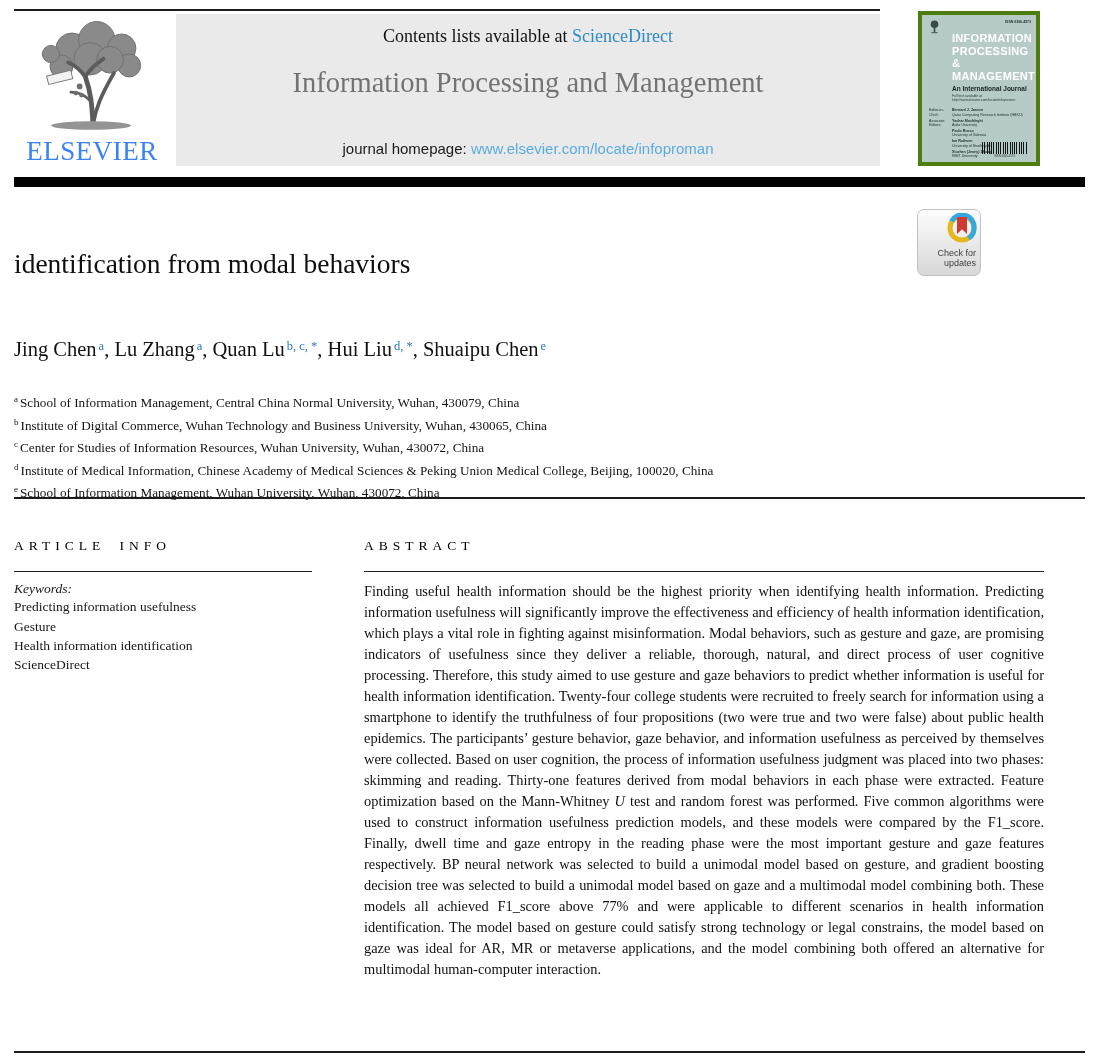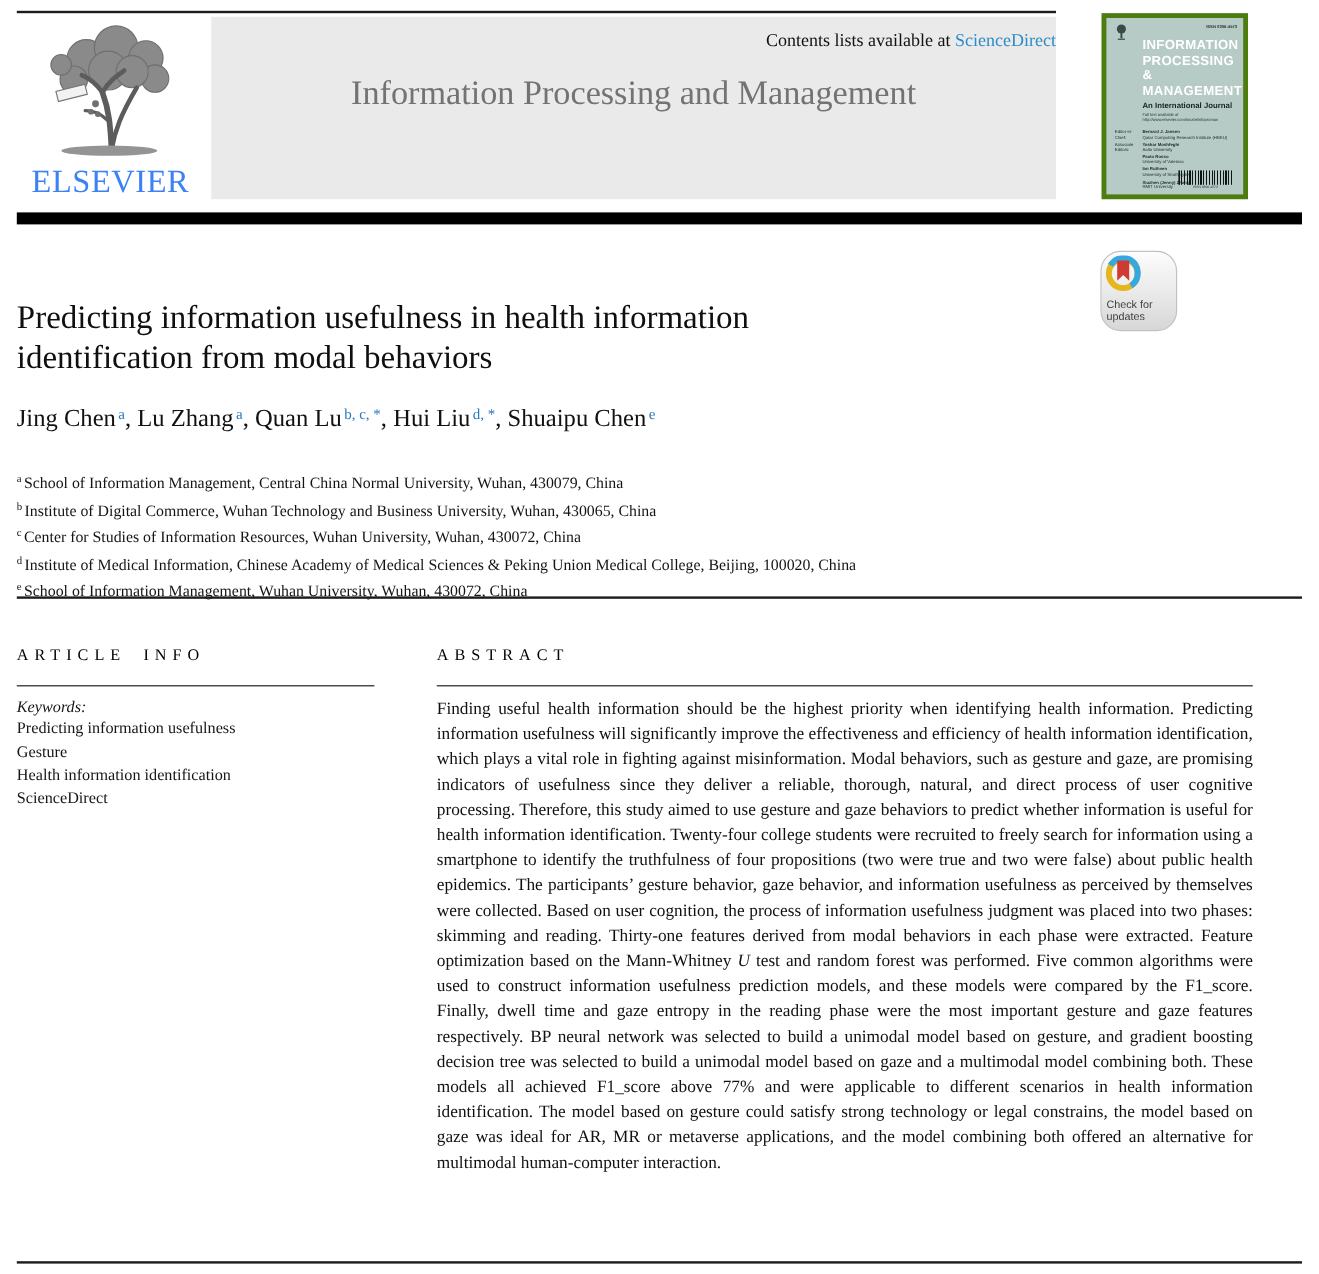--- a/index.html
+++ b/index.html
@@ -15,21 +15,21 @@
   #logo-block { position:absolute; left:16px; top:16px; width:152px; height:154px; text-align:center; }
   #logo-tree { display:block; margin:0 auto; }
   #elsevier-wordmark {
     display:block; margin-top:2px; font-size:27px; letter-spacing:.5px;
     color:#3b82f6; font-family:"Liberation Serif", serif;
   }
   #header-box {
     position:absolute; left:176px; top:14px; width:704px; height:152px;
     background:#EAEAEA; text-align:center;
   }
-  #contents-line { margin-top:12px; font-size:15px; color:#111;text-align:right; }
+  #contents-line { margin-top:12px; font-size:18px; color:#111; }
   .link-blue { color:#2E8BC7; }
   #journal-title { margin-top:20px; font-size:28.5px; color:#737373; }
   #homepage-line {
     position:absolute; left:0; right:0; bottom:9px;
     font-family:"Liberation Sans", sans-serif; font-size:15px; color:#1a1a1a;
   }
   .url-blue { color:#5AACDF; }
 
   
   #journal-cover {
@@ -51,22 +51,22 @@
     position:absolute; right:9px; bottom:8px; width:45px; height:12px;
     background:repeating-linear-gradient(90deg,#101513 0 1px,transparent 1px 2.3px);
   }
   #barcode-caption { position:absolute; right:9px; bottom:4px; width:45px; font-size:2.8px; text-align:center; color:#22302d; }
 
   #black-bar { left:14px; top:177px; width:1071px; height:10px; background:#000; position:absolute; }
 
   
   #check-badge {
     position:absolute; left:917px; top:209px; width:64px; height:67px;
-    background:linear-gradient(#fdfdfd,#d7d7d7); border:1px solid #c2c2c2; border-radius:17px;
-    text-align:left; cursor:pointer;
+    background:linear-gradient(#fdfdfd,#d7d7d7); border:1px solid #c2c2c2; border-radius:7px;
+    text-align:right; cursor:pointer;
   }
   #check-badge svg { margin-top:3px; }
   #check-badge-label {
     display:block; width:54px; margin:-1px auto 0;
     font-family:"Liberation Sans", sans-serif; font-size:9px; line-height:10px; color:#3f3f3f;
   }
 
   
   #article-title { position:absolute; left:14px; top:247px; font-size:27.5px; line-height:34px; color:#0f0f0f; }
   #authors-line { position:absolute; left:14px; top:338px; font-size:20.5px; color:#111; }
@@ -126,20 +126,23 @@
         <circle cx="54" cy="81" r="2.5" fill="#6f6f6f"></circle>
     </svg>
     <span id="elsevier-wordmark">ELSEVIER</span>
   </div>
 
   <div id="header-box">
     <div id="contents-line">
       <span>Contents lists available at </span><span class="link-blue">ScienceDirect</span>
     </div>
     <div id="journal-title">Information Processing and Management</div>
+    <div id="homepage-line">
+      <span>journal homepage: </span><span class="url-blue">www.elsevier.com/locate/infoproman</span>
+    </div>
   </div>
 
   <div id="journal-cover">
     <svg id="cover-mini-logo" width="11" height="14" viewBox="0 0 11 14">
       <circle cx="5.5" cy="4.2" r="3.8" fill="#3c4a47"></circle>
       <rect x="4.7" y="7" width="1.6" height="5" fill="#3c4a47"></rect>
       <rect x="2.5" y="12.2" width="6" height="1" fill="#3c4a47"></rect>
     </svg>
     <div id="cover-issn">ISSN 0306-4573</div>
     <div id="cover-title">
@@ -192,21 +195,20 @@
   <div id="check-badge">
     <svg width="36" height="32" viewBox="0 0 36 32">
       <circle cx="18" cy="15" r="12" fill="none" stroke="#E3B71D" stroke-width="5"></circle>
       <path d="M 7.5 8.2 A 12 12 0 0 1 30 15 A 12 12 0 0 1 24.5 25.2" fill="none" stroke="#35A8E0" stroke-width="5"></path>
       <path d="M13 4 L23 4 L23 21 L18 16.2 L13 21 Z" fill="#CF3A32"></path>
     </svg>
     <span id="check-badge-label">Check for updates</span>
   </div>
 
   <h1 id="article-title" style="font-weight:normal;">
-    <div>Predicting information usefulness in health information</div>
     <div>identification from modal behaviors</div>
   </h1>
 
   <div id="authors-line">
     <span><span>Jing Chen</span><sup class="author-sup">a</sup><span>, </span></span>
     <span><span>Lu Zhang</span><sup class="author-sup">a</sup><span>, </span></span>
     <span><span>Quan Lu</span><sup class="author-sup">b, c, *</sup><span>, </span></span>
     <span><span>Hui Liu</span><sup class="author-sup">d, *</sup><span>, </span></span>
     <span><span>Shuaipu Chen</span><sup class="author-sup">e</sup><span></span></span>
   </div>

